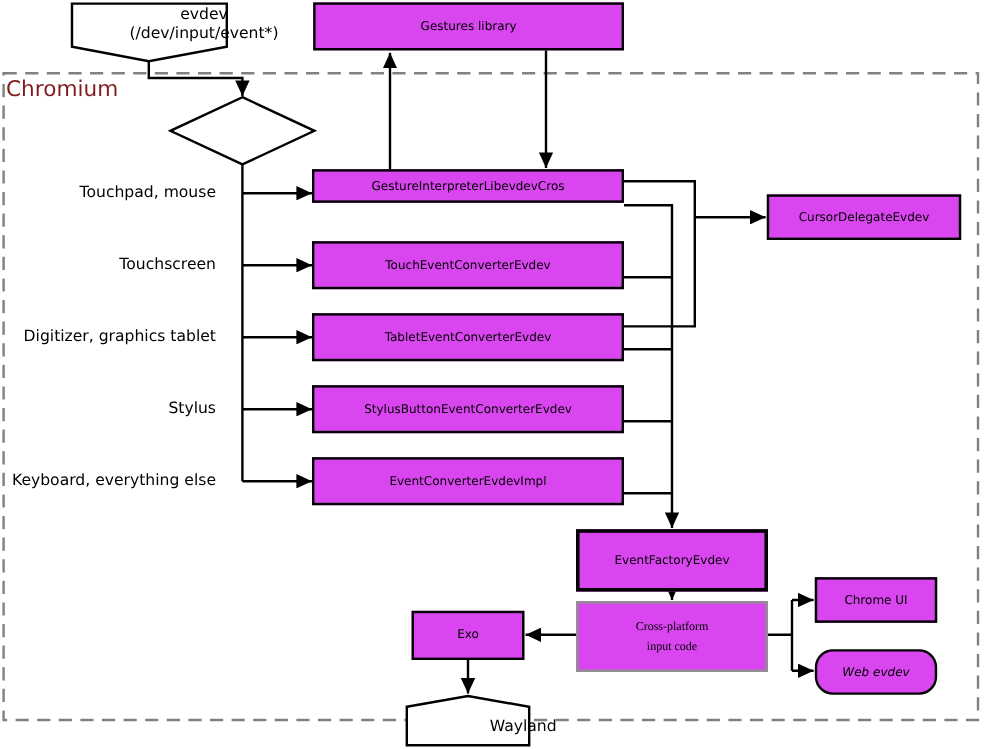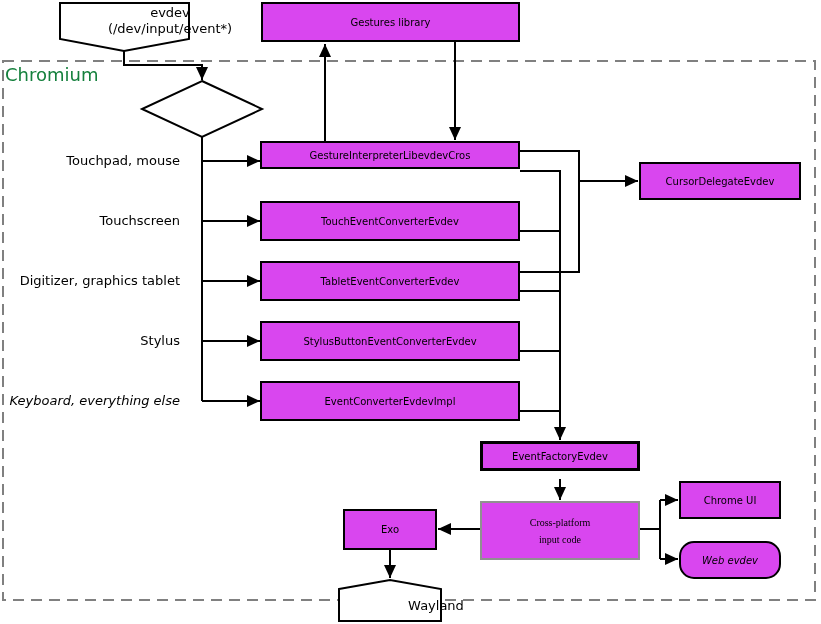--- a/index.html
+++ b/index.html
@@ -53,21 +53,21 @@
     font-size: 13px;
     line-height: 16px;
     z-index: 2;
   }
   #chromium-label {
     position: absolute;
     left: 5px;
     top: 64px;
     font-size: 18px;
     line-height: 22px;
-    color: #15803d;
+    color: #7f1d1d;
     z-index: 2;
   }
 </style>
 </head>
 <body>
 
 <div id="stage">
 
   <svg id="lines" width="821" height="624" viewBox="0 0 821 624">
     <defs>
@@ -125,32 +125,32 @@
   <div class="node" style="left:261px; top:2px; width:259px; height:40px;">Gestures library</div>
 
   <div class="node" style="left:260px; top:141px; width:260px; height:28px;">GestureInterpreterLibevdevCros</div>
   <div class="node" style="left:260px; top:201px; width:260px; height:40px;">TouchEventConverterEvdev</div>
   <div class="node" style="left:260px; top:261px; width:260px; height:40px;">TabletEventConverterEvdev</div>
   <div class="node" style="left:260px; top:321px; width:260px; height:40px;">StylusButtonEventConverterEvdev</div>
   <div class="node" style="left:260px; top:381px; width:260px; height:40px;">EventConverterEvdevImpl</div>
 
   <div class="node" style="left:639px; top:162px; width:162px; height:38px;">CursorDelegateEvdev</div>
 
-  <div class="node thick" style="left:480px; top:441px; width:160px; height:30px;">EventFactoryEvdev</div>
+  <div class="node thick" style="left:480px; top:441px; width:160px; height:52px;">EventFactoryEvdev</div>
 
   <div class="node grayborder" style="left:480px; top:501px; width:160px; height:59px; flex-direction:column;font-family:Liberation Serif, serif;">
     <span>Cross-platform</span>
     <span>input code</span>
   </div>
 
   <div class="node" style="left:343px; top:509px; width:94px; height:41px;">Exo</div>
 
   <div class="node" style="left:679px; top:481px; width:102px; height:38px;">Chrome UI</div>
 
   <div class="node rounded italic" style="left:679px; top:541px; width:102px; height:38px;">Web evdev</div>
 
   <div class="rowlabel" style="top:153px;">Touchpad, mouse</div>
   <div class="rowlabel" style="top:213px;">Touchscreen</div>
   <div class="rowlabel" style="top:273px;">Digitizer, graphics tablet</div>
   <div class="rowlabel" style="top:333px;">Stylus</div>
-  <div class="rowlabel" style="top:393px;font-style:italic;">Keyboard, everything else</div>
+  <div class="rowlabel" style="top:393px;">Keyboard, everything else</div>
 
 </div>
 
 </body></html>

